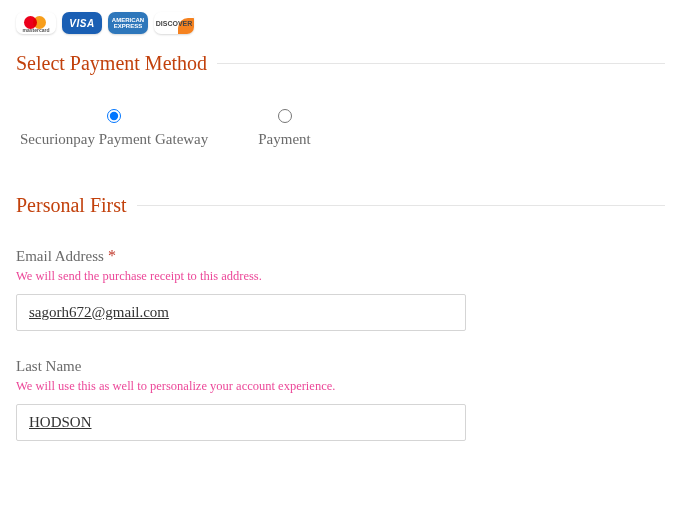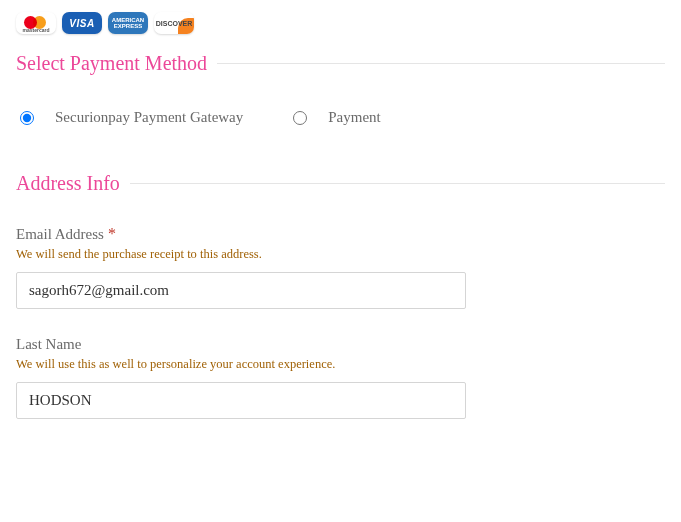--- a/index.html
+++ b/index.html
@@ -50,68 +50,70 @@
   }
 
   fieldset.section {
     border: none;
     border-top: 1px solid #e5e5e5;
     padding: 0;
     margin-bottom: 28px;
   }
   fieldset.section > legend {
     font-family: Georgia, serif;
-    color: #ec4899;
+    color: #c2410c;
     font-size: 20px;
     padding: 0 10px 0 0;
     margin-left: 0;
     background: #fff;
   }
   .payment-options {
     display: flex;
     gap: 50px;
     padding: 34px 4px 18px 4px;
   }
   .radio-wrap {
     display: flex;
     align-items: center;
-    gap: 21px;
+    gap: 8px;
     color: #6a6a6a;
     font-size: 15px;
+    flex-direction: column;
   }
   .radio-wrap input[type=radio] {
     width: 14px; height: 14px;
   }
 
   .field {
     margin: 26px 0 0 0;
     max-width: 450px;
   }
   .field:first-of-type { margin-top: 30px; }
   .field-label {
     font-size: 15px;
     color: #6a6a6a;
     display: inline;
     text-align: center;
   }
   .req { color: #c0392b; }
   .field-help {
     font-size: 12.5px;
-    color: #a16207;
+    color: #ec4899;
     margin-top: 4px;
   }
   .field input[type=text], .field input[type=email] {
     width: 100%;
     margin-top: 10px;
     padding: 9px 12px;
     border: 1px solid #d5d5d5;
     border-radius: 2px;
     font-family: Georgia, serif;
     font-size: 15px;
     color: #333;
+    text-decoration: underline;
   }
 </style>
 </head>
 <body>
 
 <div class="card-icons">
   <div class="card mc">
     <span class="mc-label">mastercard</span>
   </div>
   <div class="card visa">
@@ -133,21 +135,21 @@
       <span>Securionpay Payment Gateway</span>
     </label>
     <label class="radio-wrap">
       <input type="radio" name="pm" style="">
       <span>Payment</span>
     </label>
   </div>
 </fieldset>
 
 <fieldset class="section">
-  <legend>Address Info</legend>
+  <legend>Personal First</legend>
 
   <div class="field">
     <span class="field-label">Email Address</span>
     <span class="req">*</span>
     <div class="field-help">We will send the purchase receipt to this address.</div>
     <input type="email" value="sagorh672@gmail.com" style="">
   </div>
 
 
   <div class="field">

